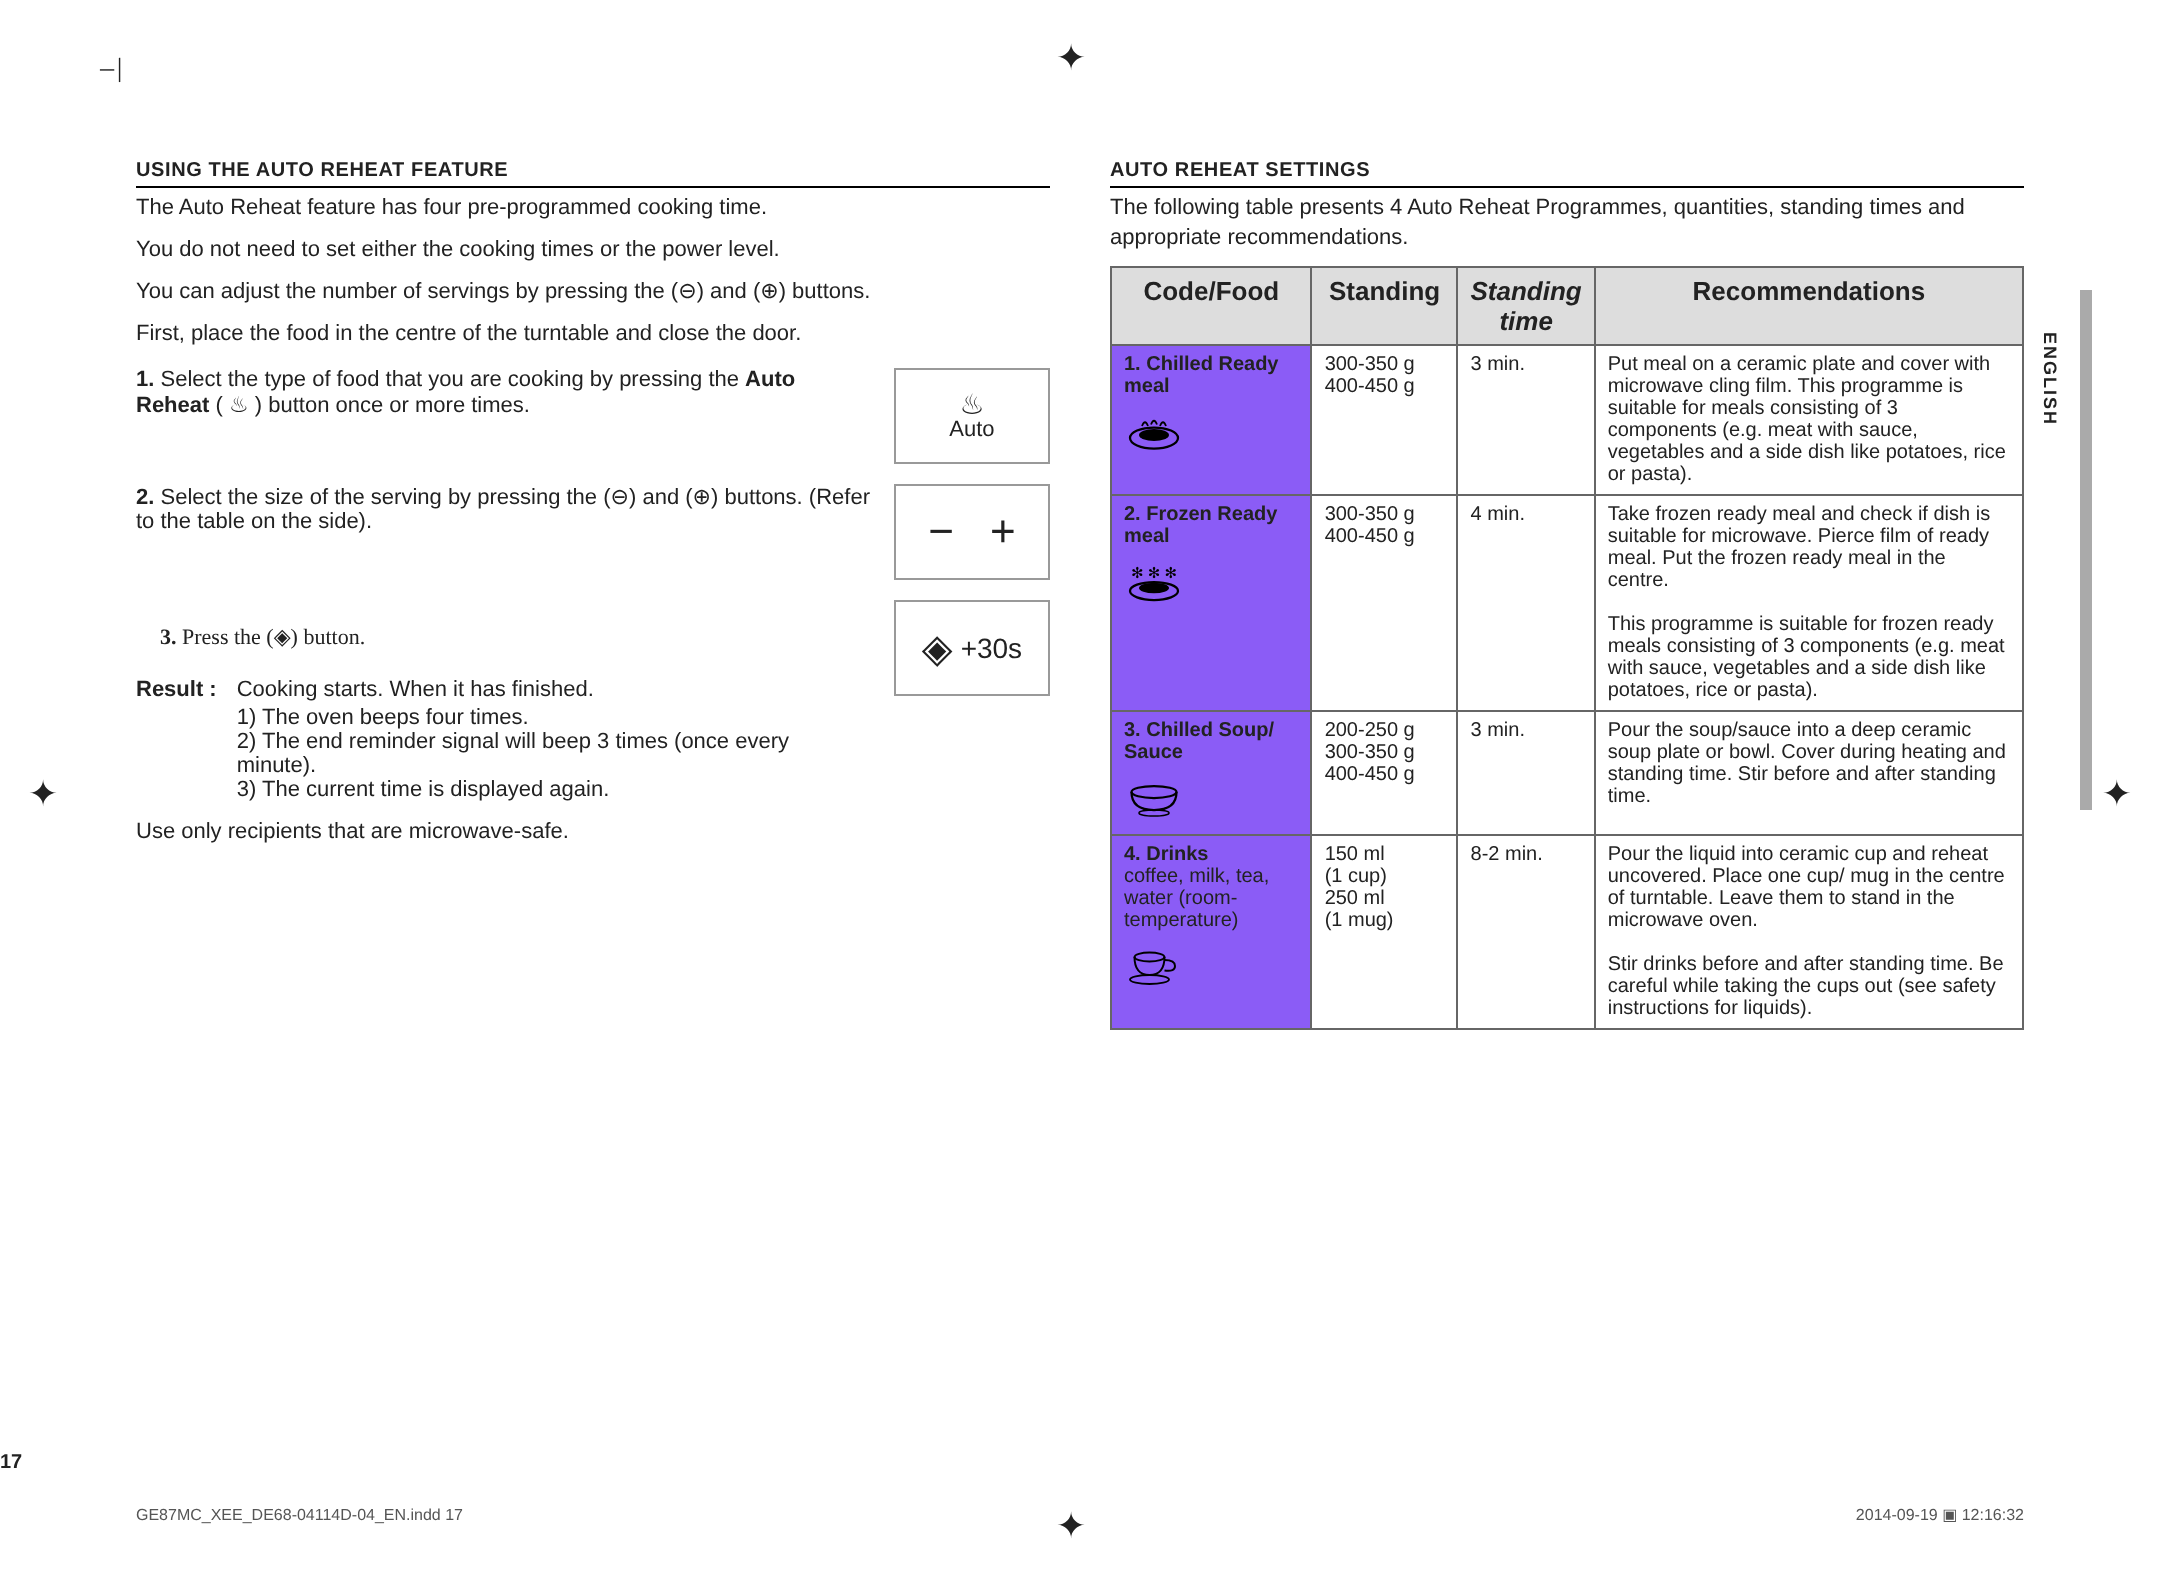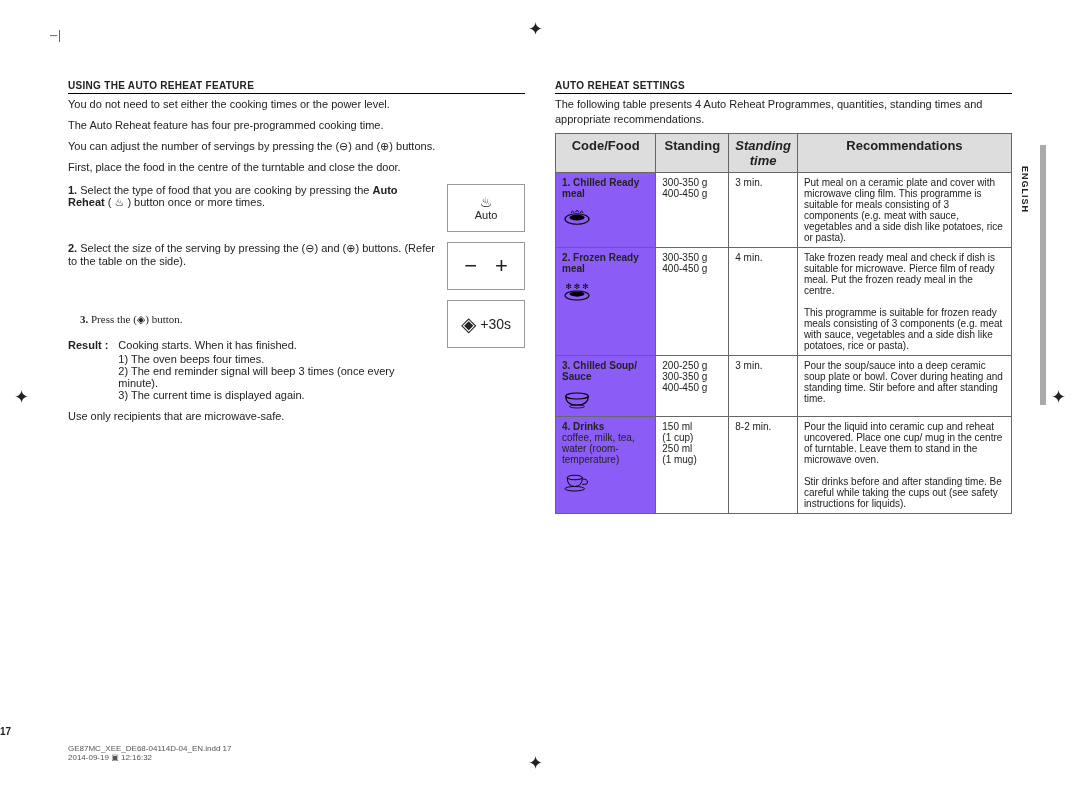--- a/index.html
+++ b/index.html
@@ -128,21 +128,20 @@
   }
   .footer {
     position: absolute;
     left: 68px;
     right: 68px;
     bottom: 30px;
     display: flex;
     justify-content: space-between;
     font-size: 8px;
     color: #555;
-    flex-direction: column;
   }
   .page-num {
     position: absolute;
     left: 0; right: 0;
     bottom: 55px;
     font-size: 10px;
     font-weight: bold;
   }
   .minus, .plus {
     font-family: Arial;
@@ -156,22 +155,22 @@
 <div class="crop-mark" style="left:528px; top:18px;">✦</div>
 <div class="crop-mark" style="left:528px; bottom:18px;">✦</div>
 <div class="crop-mark" style="left:14px; top:386px;">✦</div>
 <div class="crop-mark" style="right:14px; top:386px;">✦</div>
 <div class="crop-mark" style="left:50px; top:30px; font-size:10px;">─│</div>
 
 <div class="page">
 
   <div class="col">
     <h2>USING THE AUTO REHEAT FEATURE</h2>
+    <p>The Auto Reheat feature has four pre-programmed cooking time.</p>
     <p>You do not need to set either the cooking times or the power level.</p>
-    <p>The Auto Reheat feature has four pre-programmed cooking time.</p>
     <p>
       <span>You can adjust the number of servings by pressing the (</span><span>⊖</span><span>) and (</span><span>⊕</span><span>) buttons.</span>
     </p>
     <p>First, place the food in the centre of the turntable and close the door.</p>
 
     <div class="step-row">
       <div class="step-text">
         <span class="step-num">1.</span>
         <span>Select the type of food that you are cooking by pressing the </span><b>Auto Reheat</b><span> ( </span><span>♨</span><span> ) button once or more times.</span>
       </div>

